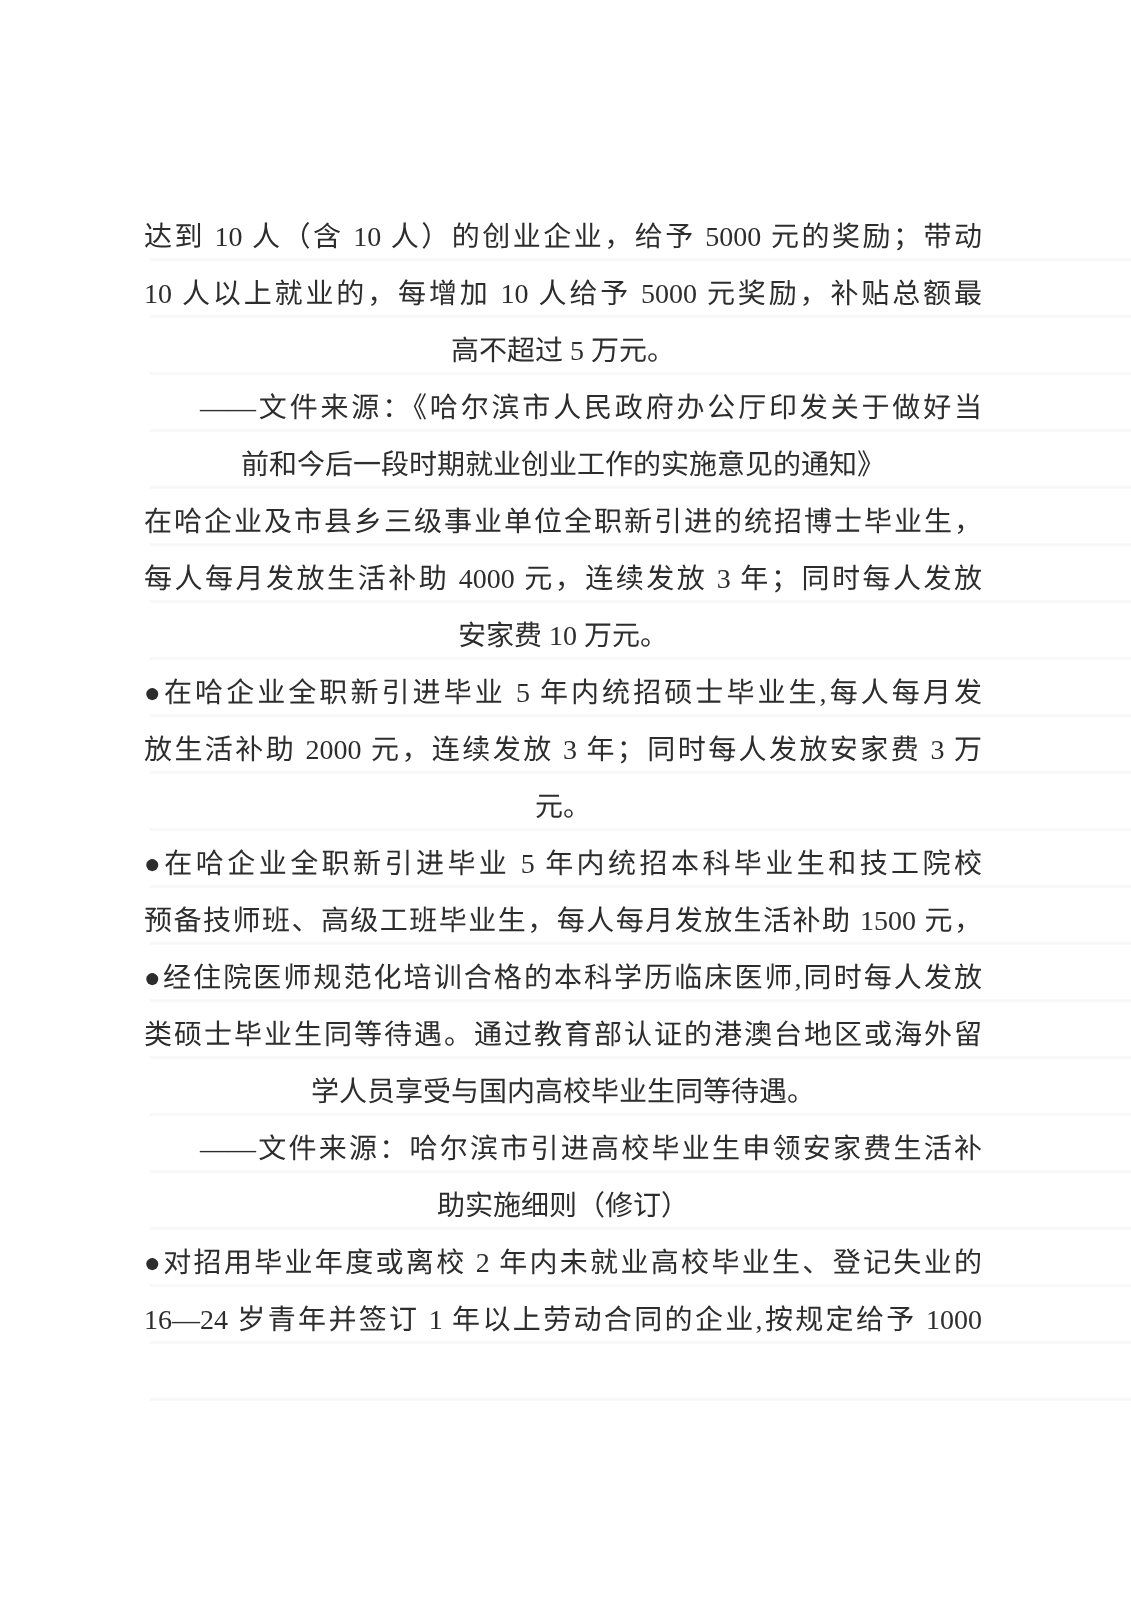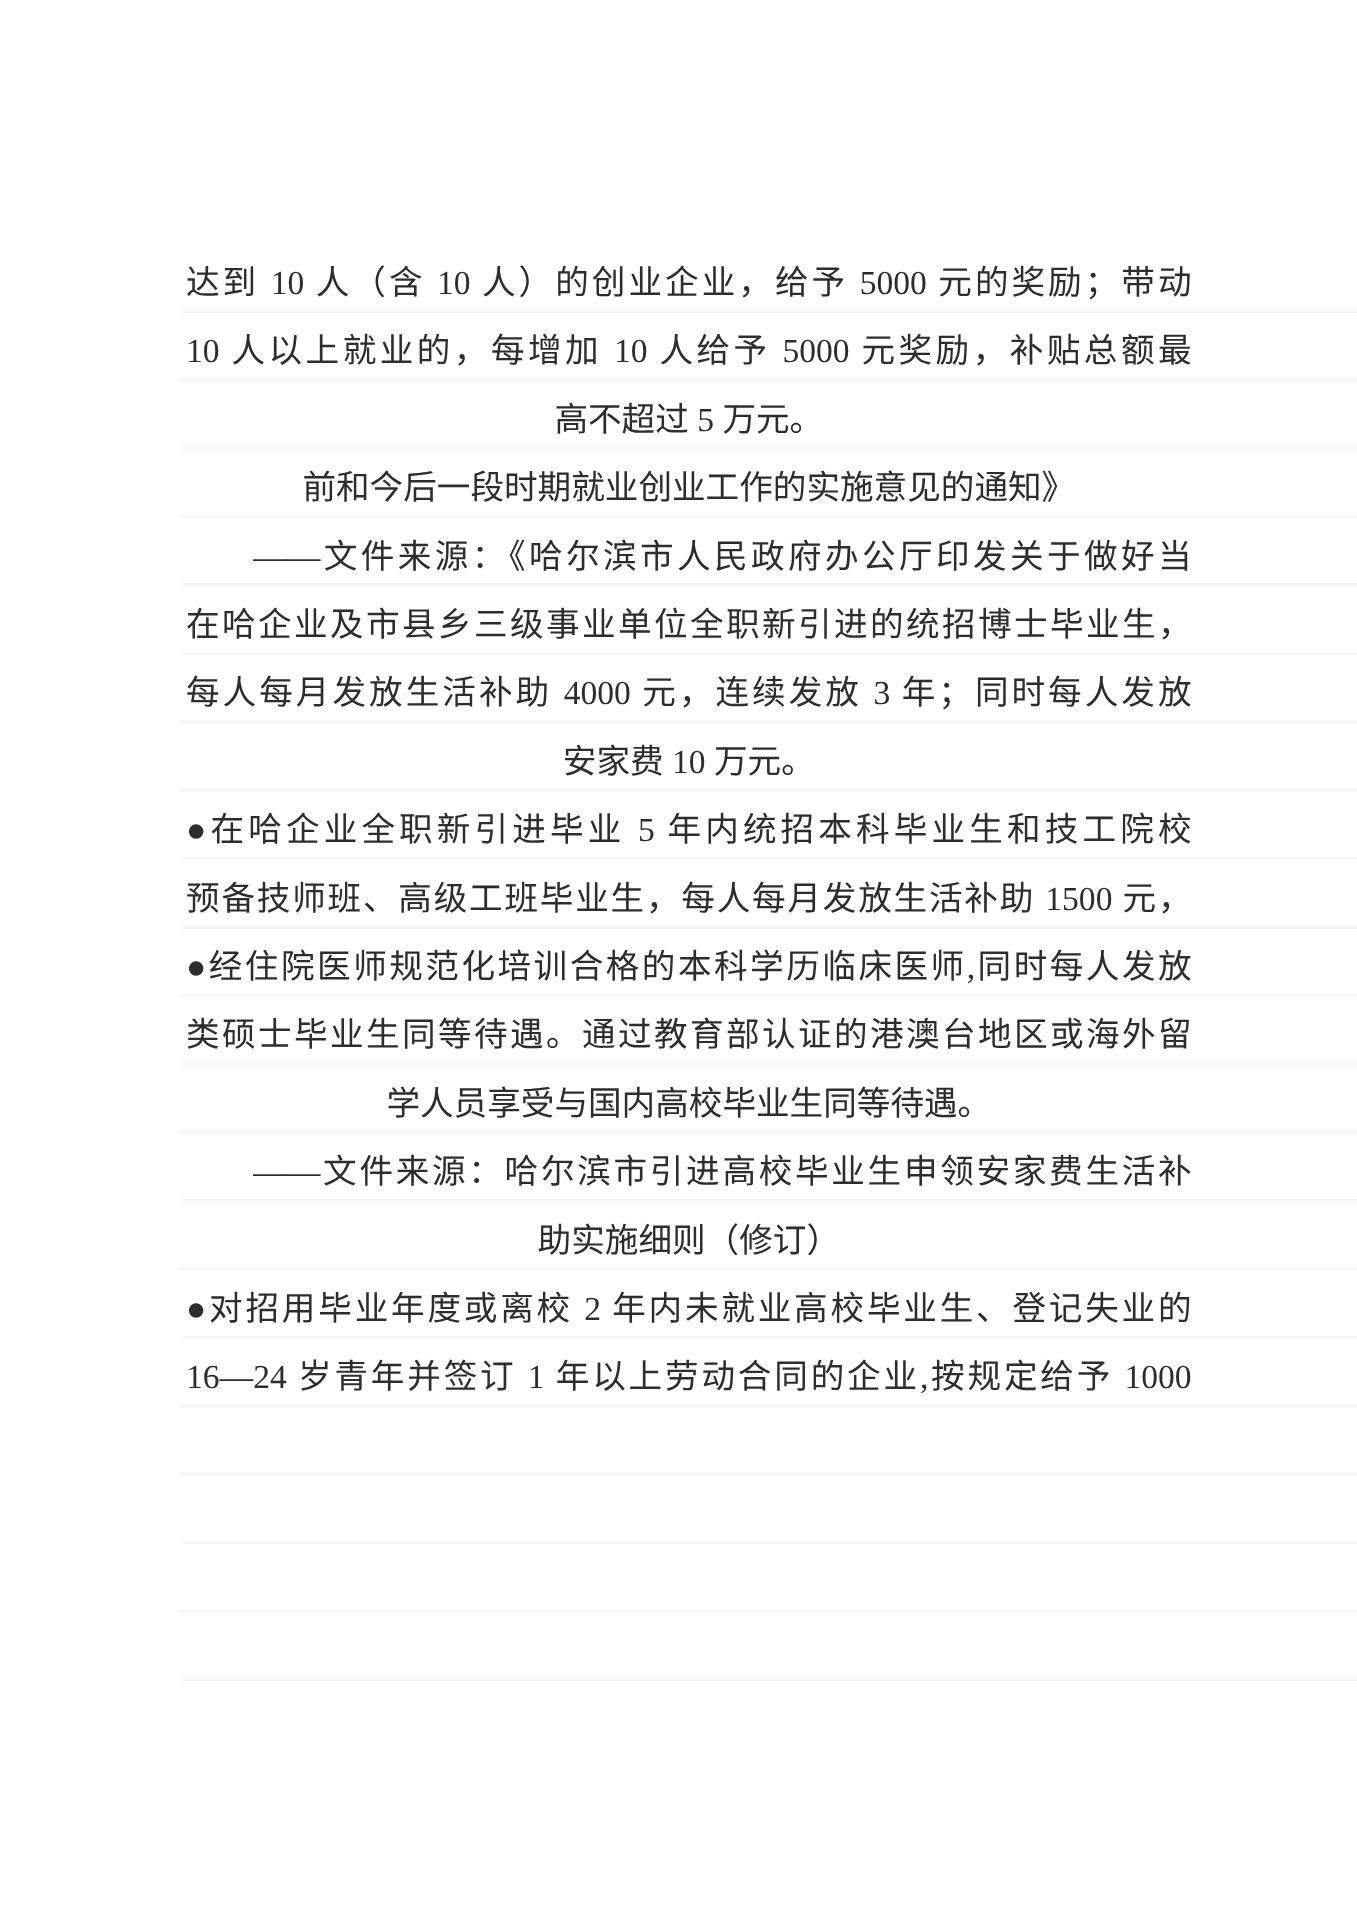--- a/index.html
+++ b/index.html
@@ -33,21 +33,21 @@
       rgba(0,0,0,0)   50px,
       rgba(0,0,0,0.028) 50px,
       rgba(0,0,0,0.028) 53px,
       rgba(0,0,0,0)   53px,
       rgba(0,0,0,0)   57px
     );
     pointer-events: none;
   }
   .doc {
     position: absolute;
-    left: 155px;
+    left: 144px;
     top: 208px;
     width: 838px;
   }
   .para { margin: 0; padding: 0; }
   .line {
     height: 57px;
     line-height: 57px;
     font-size: 28px;
     letter-spacing: 0;
     white-space: normal;
@@ -71,30 +71,35 @@
 
 <main class="doc">
 
   <section class="para">
     <div class="line j">达到 10 人（含 10 人）的创业企业，给予 5000 元的奖励；带动</div>
     <div class="line j">10 人以上就业的，每增加 10 人给予 5000 元奖励，补贴总额最</div>
     <div class="line">高不超过 5 万元。</div>
   </section>
 
   <section class="para">
+    <div class="line j indent">——文件来源：《哈尔滨市人民政府办公厅印发关于做好当</div>
     <div class="line">前和今后一段时期就业创业工作的实施意见的通知》</div>
-    <div class="line j indent">——文件来源：《哈尔滨市人民政府办公厅印发关于做好当</div>
   </section>
 
   <section class="para">
     <div class="line j">在哈企业及市县乡三级事业单位全职新引进的统招博士毕业生，</div>
     <div class="line j">每人每月发放生活补助 4000 元，连续发放 3 年；同时每人发放</div>
     <div class="line">安家费 10 万元。</div>
   </section>
 
+  <section class="para">
+    <div class="line j">●在哈企业全职新引进毕业 5 年内统招硕士毕业生,每人每月发</div>
+    <div class="line j">放生活补助 2000 元，连续发放 3 年；同时每人发放安家费 3 万</div>
+    <div class="line">元。</div>
+  </section>
 
   <section class="para">
     <div class="line j">●在哈企业全职新引进毕业 5 年内统招本科毕业生和技工院校</div>
     <div class="line j">预备技师班、高级工班毕业生，每人每月发放生活补助 1500 元，</div>
   </section>
 
   <section class="para">
     <div class="line j">●经住院医师规范化培训合格的本科学历临床医师,同时每人发放</div>
     <div class="line j">类硕士毕业生同等待遇。通过教育部认证的港澳台地区或海外留</div>
     <div class="line">学人员享受与国内高校毕业生同等待遇。</div>

